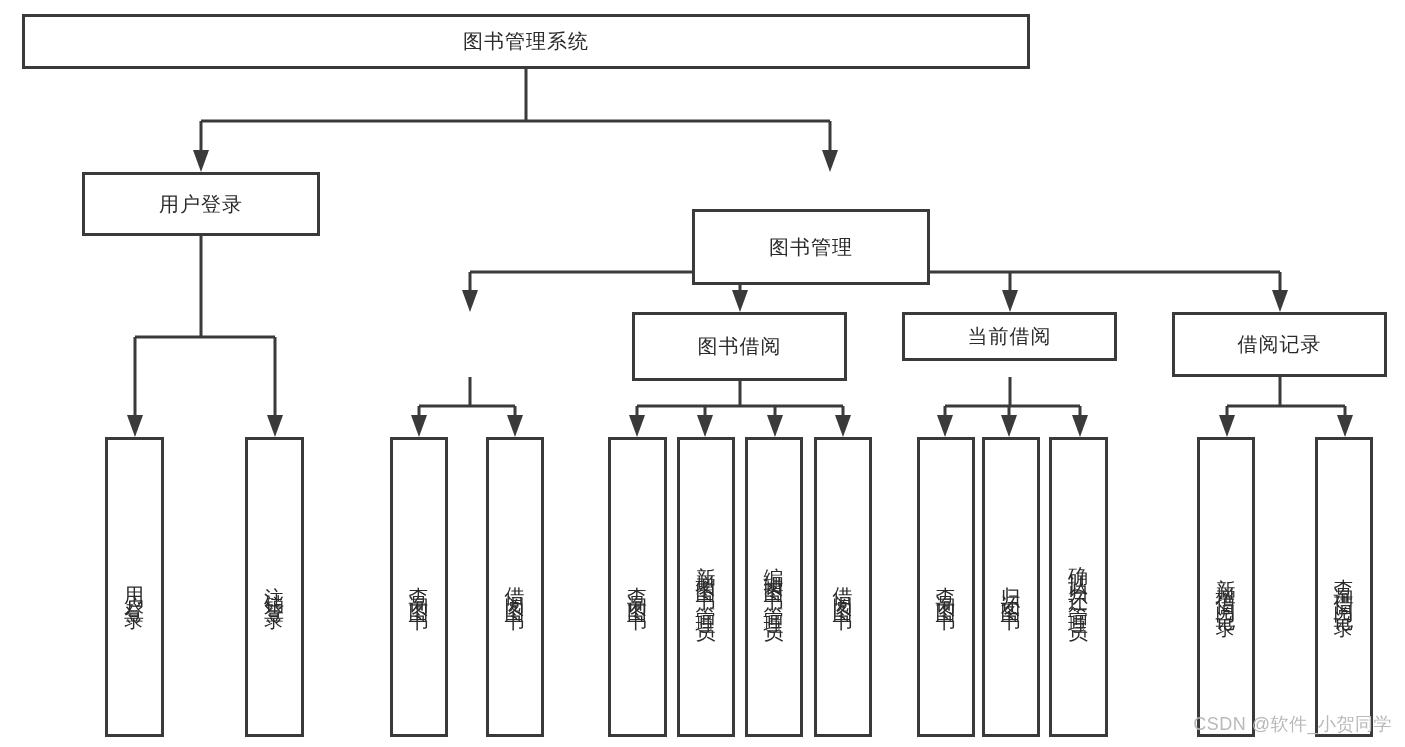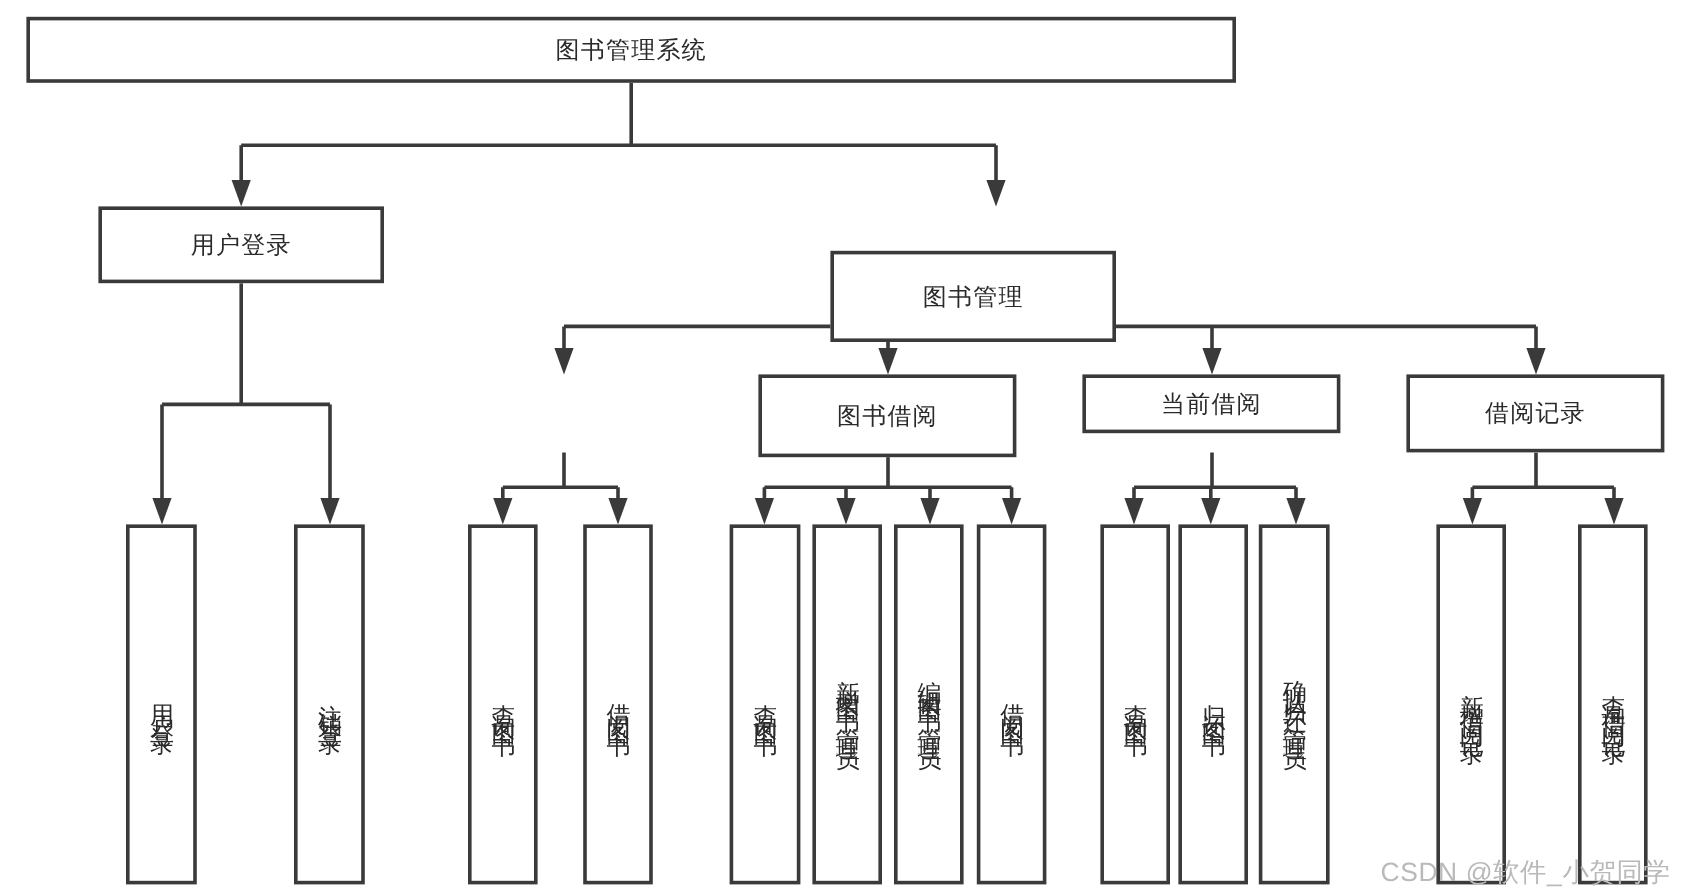--- a/index.html
+++ b/index.html
@@ -41,21 +41,21 @@
     writing-mode: vertical-rl;
     text-orientation: mixed;
     letter-spacing: 8px;
     line-height: 1;
     white-space: nowrap;
   }
   .watermark {
     position: absolute;
     right: 13px;
     top: 712px;
-    font-size: 22px;
+    font-size: 18px;
     color: #b9b9b9;
     letter-spacing: 0.5px;
     z-index: 5;
   }
 </style>
 </head>
 <body>
 
 <div class="stage">
 

